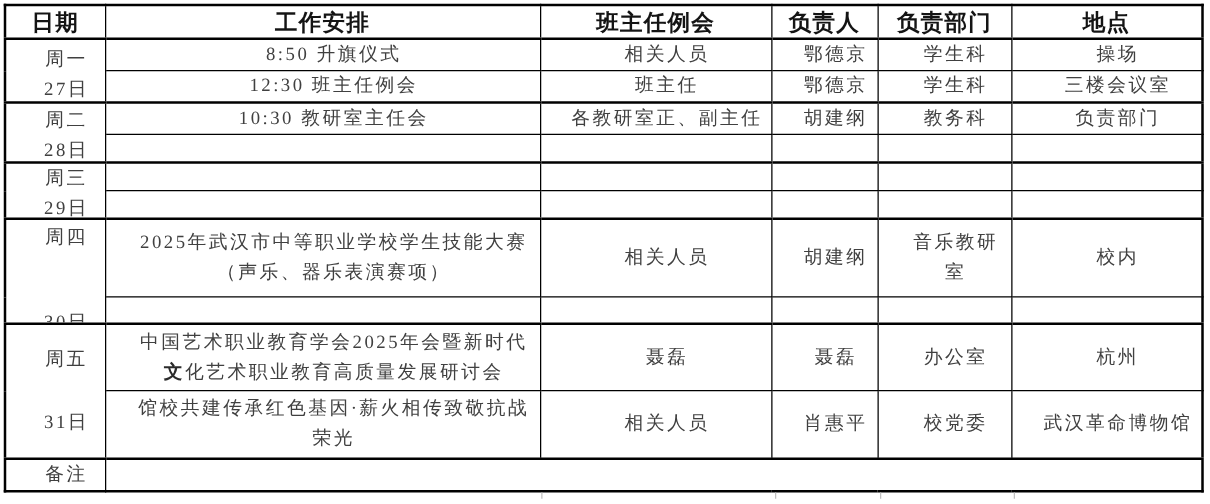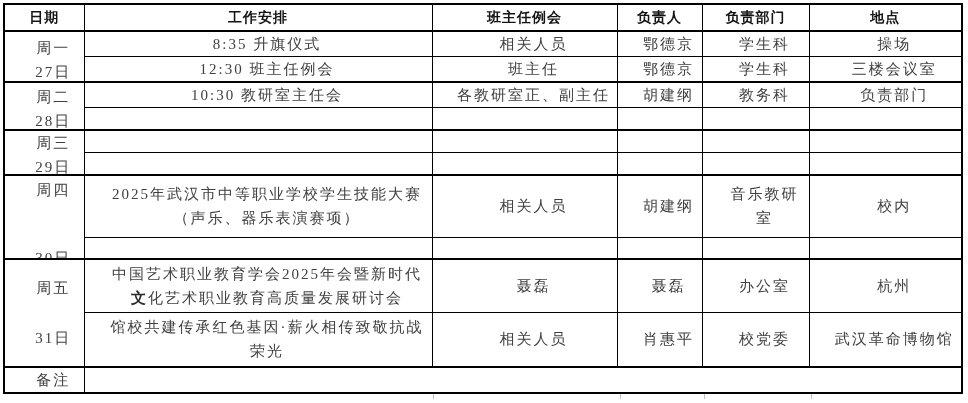--- a/index.html
+++ b/index.html
@@ -9,21 +9,21 @@
   col.c-date{width:80px;}
   col.c-work{width:348px;}
   col.c-part{width:185px;}
   col.c-lead{width:85px;}
   col.c-dept{width:107px;}
   col.c-place{width:153px;}
   th,td{border:1px solid #000;padding:0 2px;overflow:hidden;}
   thead th{
     border-bottom:2px solid #000;
     font-family:"Liberation Sans",sans-serif;
-    font-weight:bold;font-size:14px;color:#141414;
+    font-weight:bold;font-size:18px;color:#141414;
     letter-spacing:1px;text-align:center;vertical-align:middle;
   }
   td{
     font-size:15px;color:#404040;letter-spacing:2px;
     text-align:center;vertical-align:middle;line-height:24px;padding-left:20px;
   }
   tr.block-top td{border-top:2px solid #000;}
   tr.hh27{height:27px;} tr.h23{height:23px;} tr.h22{height:22px;}
   tr.h21{height:21px;} tr.h63{height:63px;} tr.h54{height:54px;margin-top:36px;}
   tr.h33{height:15px;}
@@ -60,21 +60,21 @@
     </thead>
     <tbody>
 
       <tr class="h23 block-top">
         <td rowspan="2">
           <div class="spread sp-s">
             <div>周一</div>
             <div>27日</div>
           </div>
         </td>
-        <td>8:35 升旗仪式</td>
+        <td>8:50 升旗仪式</td>
         <td>相关人员</td>
         <td>鄂德京</td>
         <td>学生科</td>
         <td>操场</td>
       </tr>
       <tr class="h23">
         <td>12:30 班主任例会</td>
         <td>班主任</td>
         <td>鄂德京</td>
         <td>学生科</td>

